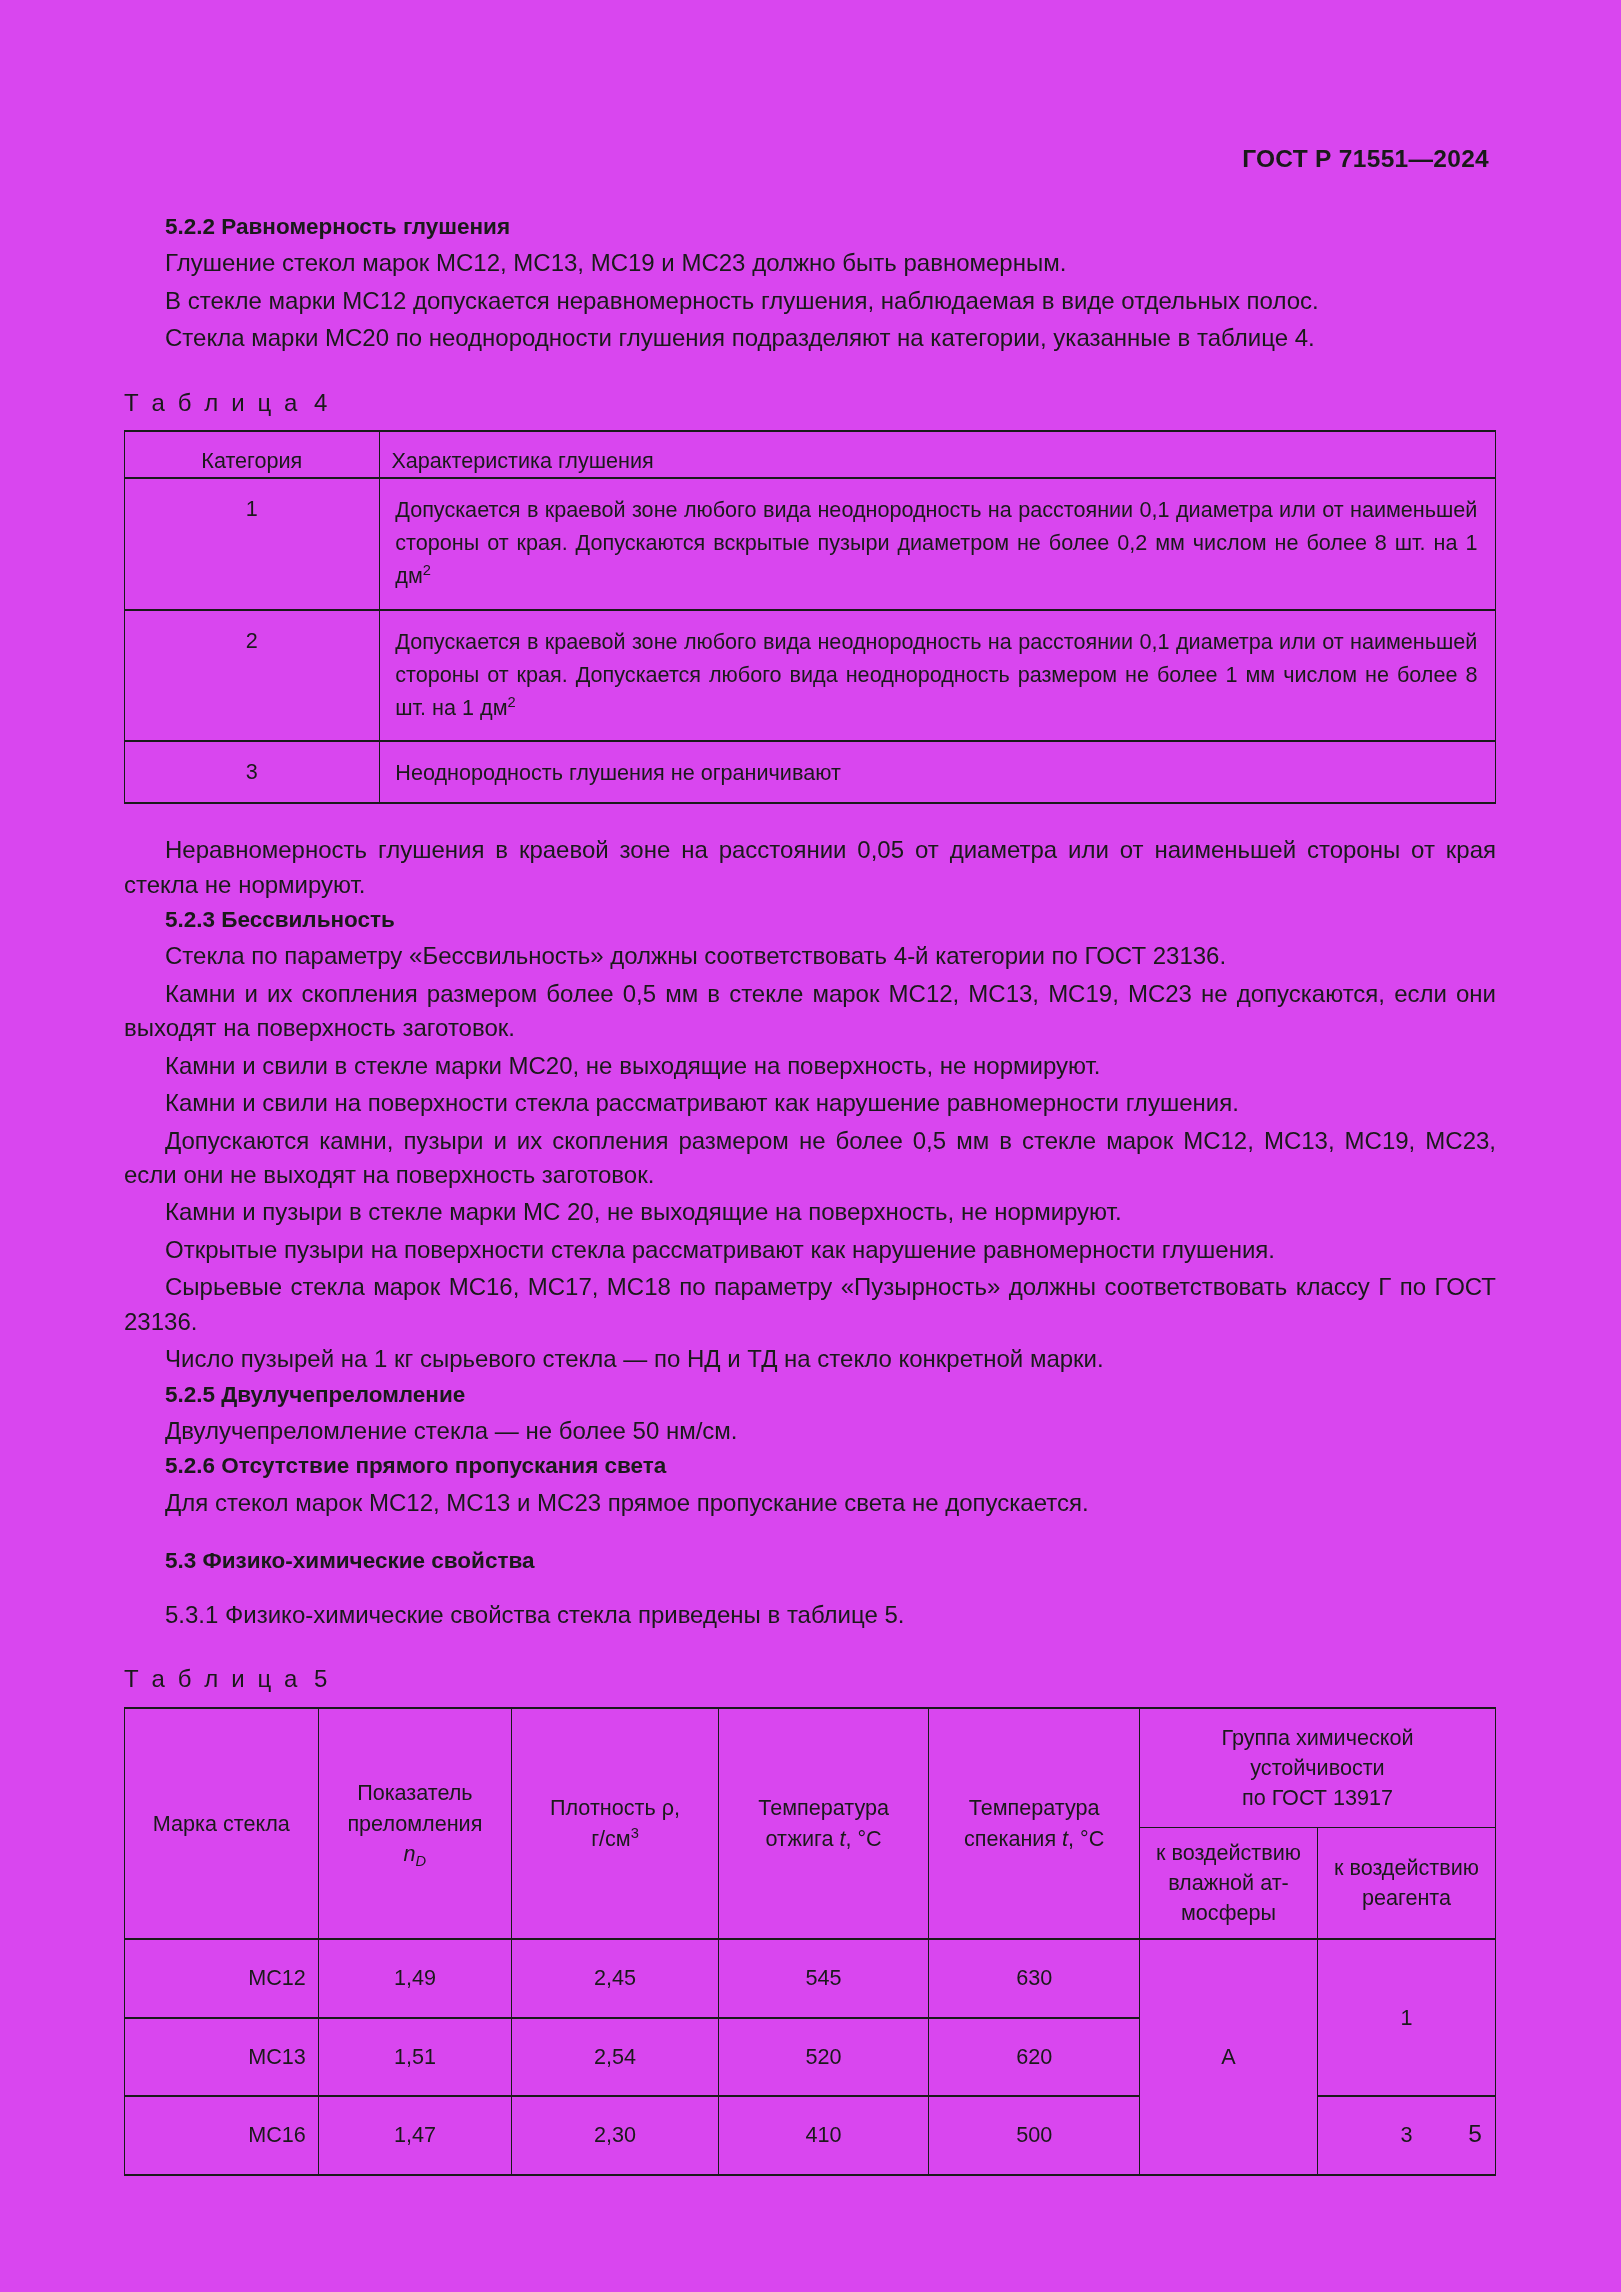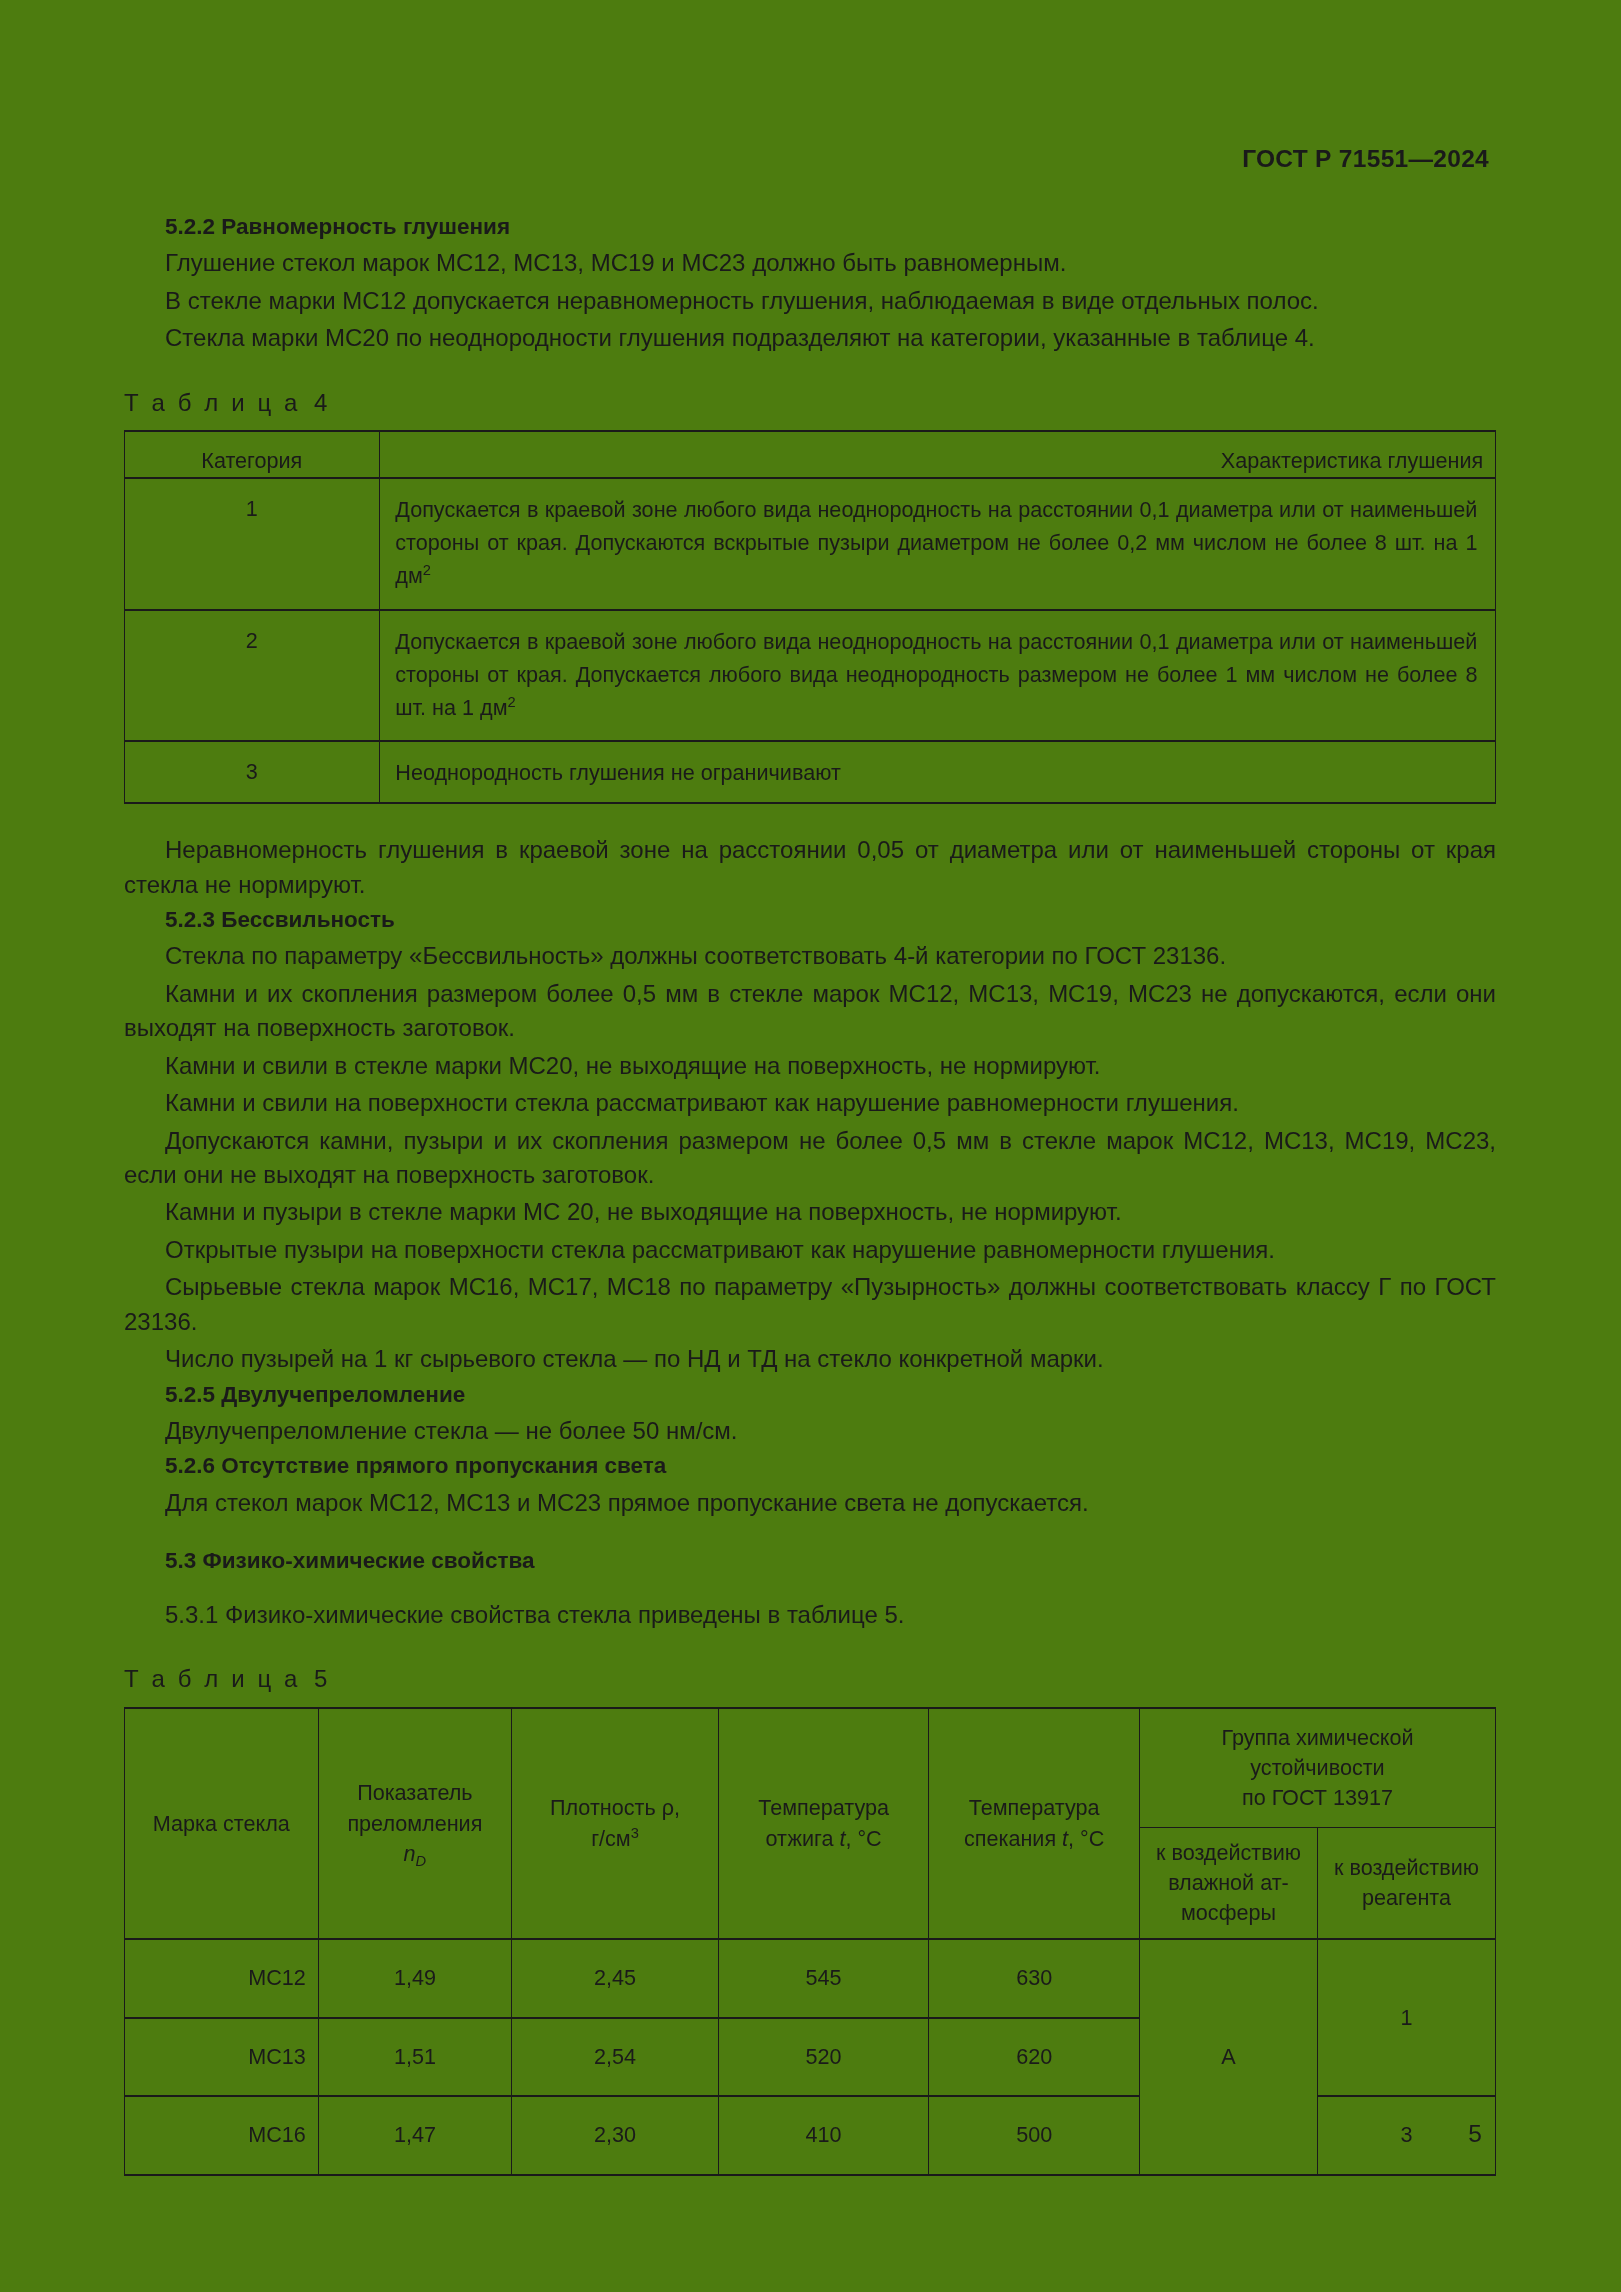--- a/index.html
+++ b/index.html
@@ -9,21 +9,21 @@
   }
   body {
     font-family: "Liberation Sans", sans-serif;
     color: #1a1a1a;
   }
   .page {
     position: relative;
     width: 1621px;
     height: 2293px;
     margin: 0 auto;
-    background: #4d7c0f;
+    background: #d946ef;
     box-sizing: border-box;
     overflow: hidden;
   }
 
   
   .doc-header {
     position: absolute;
     top: 145px;
     right: 132px;
     font-size: 24.5px;
@@ -149,21 +149,21 @@
     <p class="para">Стекла марки МС20 по неоднородности глушения подразделяют на категории, указанные в таблице 4.</p>
 
     <div class="table-caption">
       <span>Т а б л и ц а</span><span class="num">&nbsp;&nbsp;<span>4</span></span>
     </div>
 
     <table class="gost t4">
       <tbody>
         <tr class="hdr">
           <td class="c-cat outer-top hdr-sep">Категория</td>
-          <td class="c-desc outer-top hdr-sep" style="text-align:right;border-radius:9px;">Характеристика глушения</td>
+          <td class="c-desc outer-top hdr-sep" style="text-align:left;border-radius:9px;">Характеристика глушения</td>
         </tr>
 
         <tr>
           <td class="c-cat body-cat">1</td>
           <td class="c-desc body-desc"><span>Допускается в краевой зоне любого вида неоднородность на расстоянии 0,1 диаметра или от наименьшей стороны от края. Допускаются вскрытые пузыри диаметром не более 0,2 мм числом не более 8 шт. на 1 дм</span><sup>2</sup></td>
         </tr>
 
         <tr>
           <td class="c-cat body-cat row-sep">2</td>
           <td class="c-desc body-desc row-sep"><span>Допускается в краевой зоне любого вида неоднородность на расстоянии 0,1 диаметра или от наименьшей стороны от края. Допускается любого вида неоднородность размером не более 1 мм числом не более 8 шт. на 1 дм</span><sup>2</sup></td>

